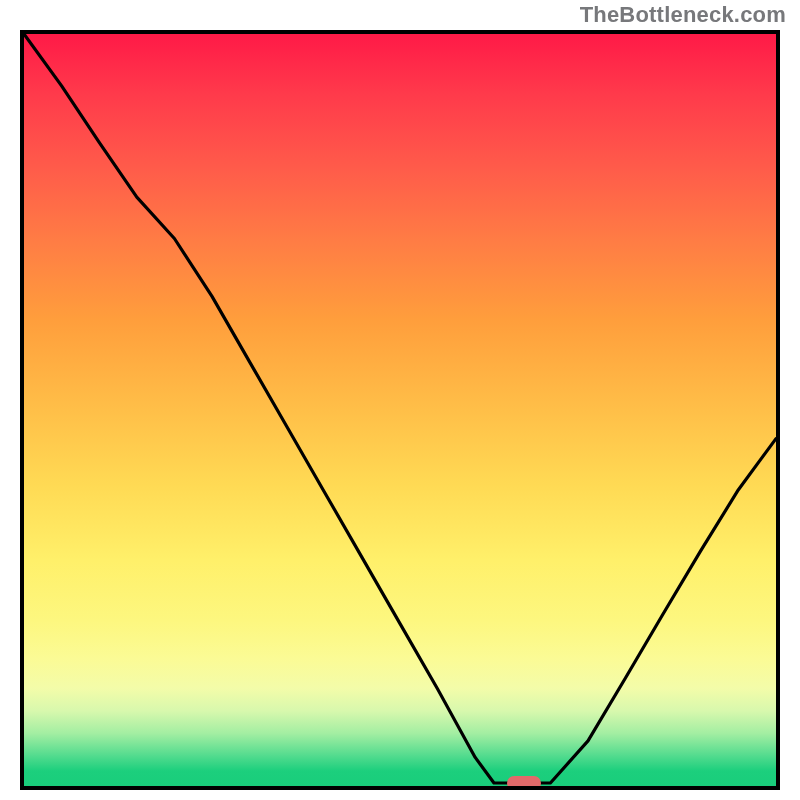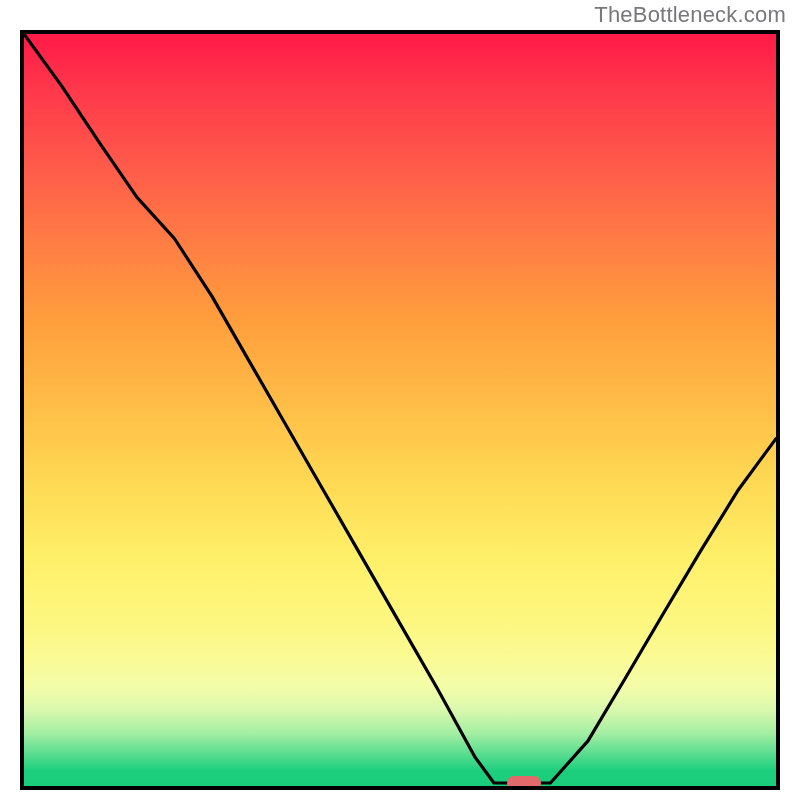--- a/index.html
+++ b/index.html
@@ -10,21 +10,21 @@
     background: #ffffff;
     position: relative;
     font-family: Arial, Helvetica, sans-serif;
   }
   .watermark {
     position: absolute;
     top: 2px;
     right: 14px;
     font-size: 22px;
     color: #77787b;
-    font-weight: 400;
+    font-weight: 700;
     letter-spacing: 0.2px;
   }
   .plot-frame {
     position: absolute;
     left: 20px;
     top: 30px;
     width: 760px;
     height: 760px;
     border: 4px solid #000;
     box-sizing: border-box;

